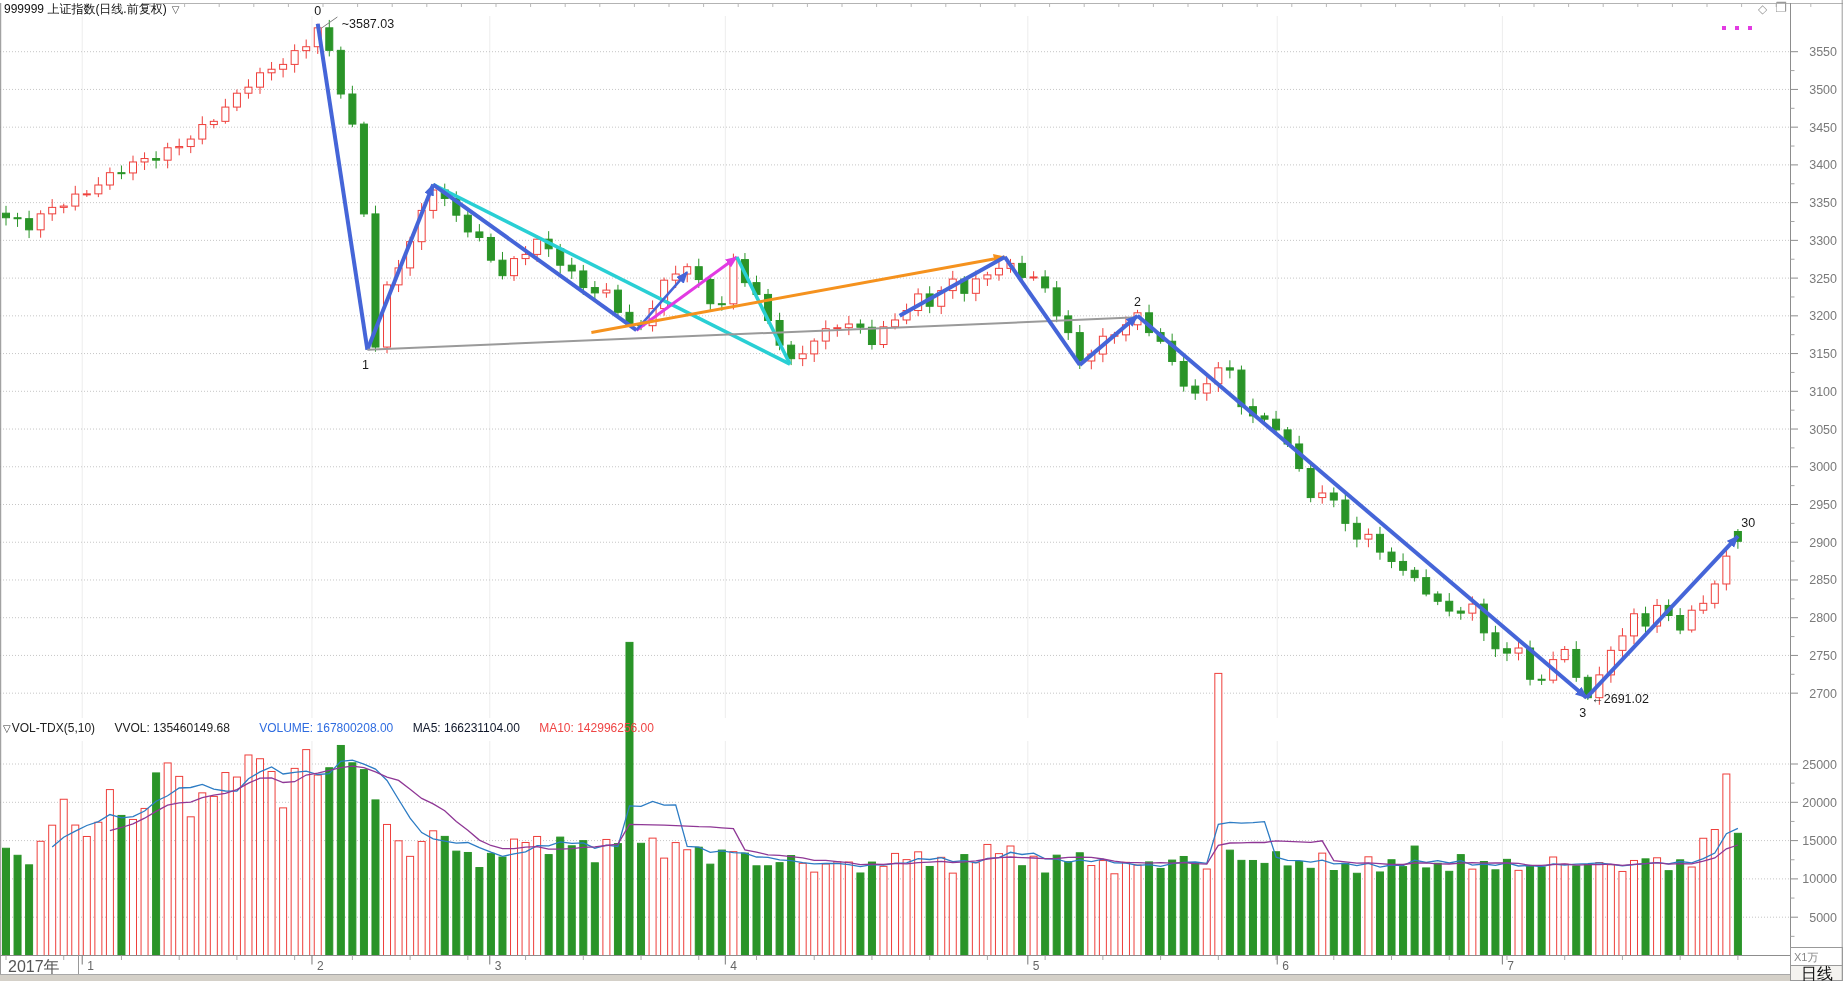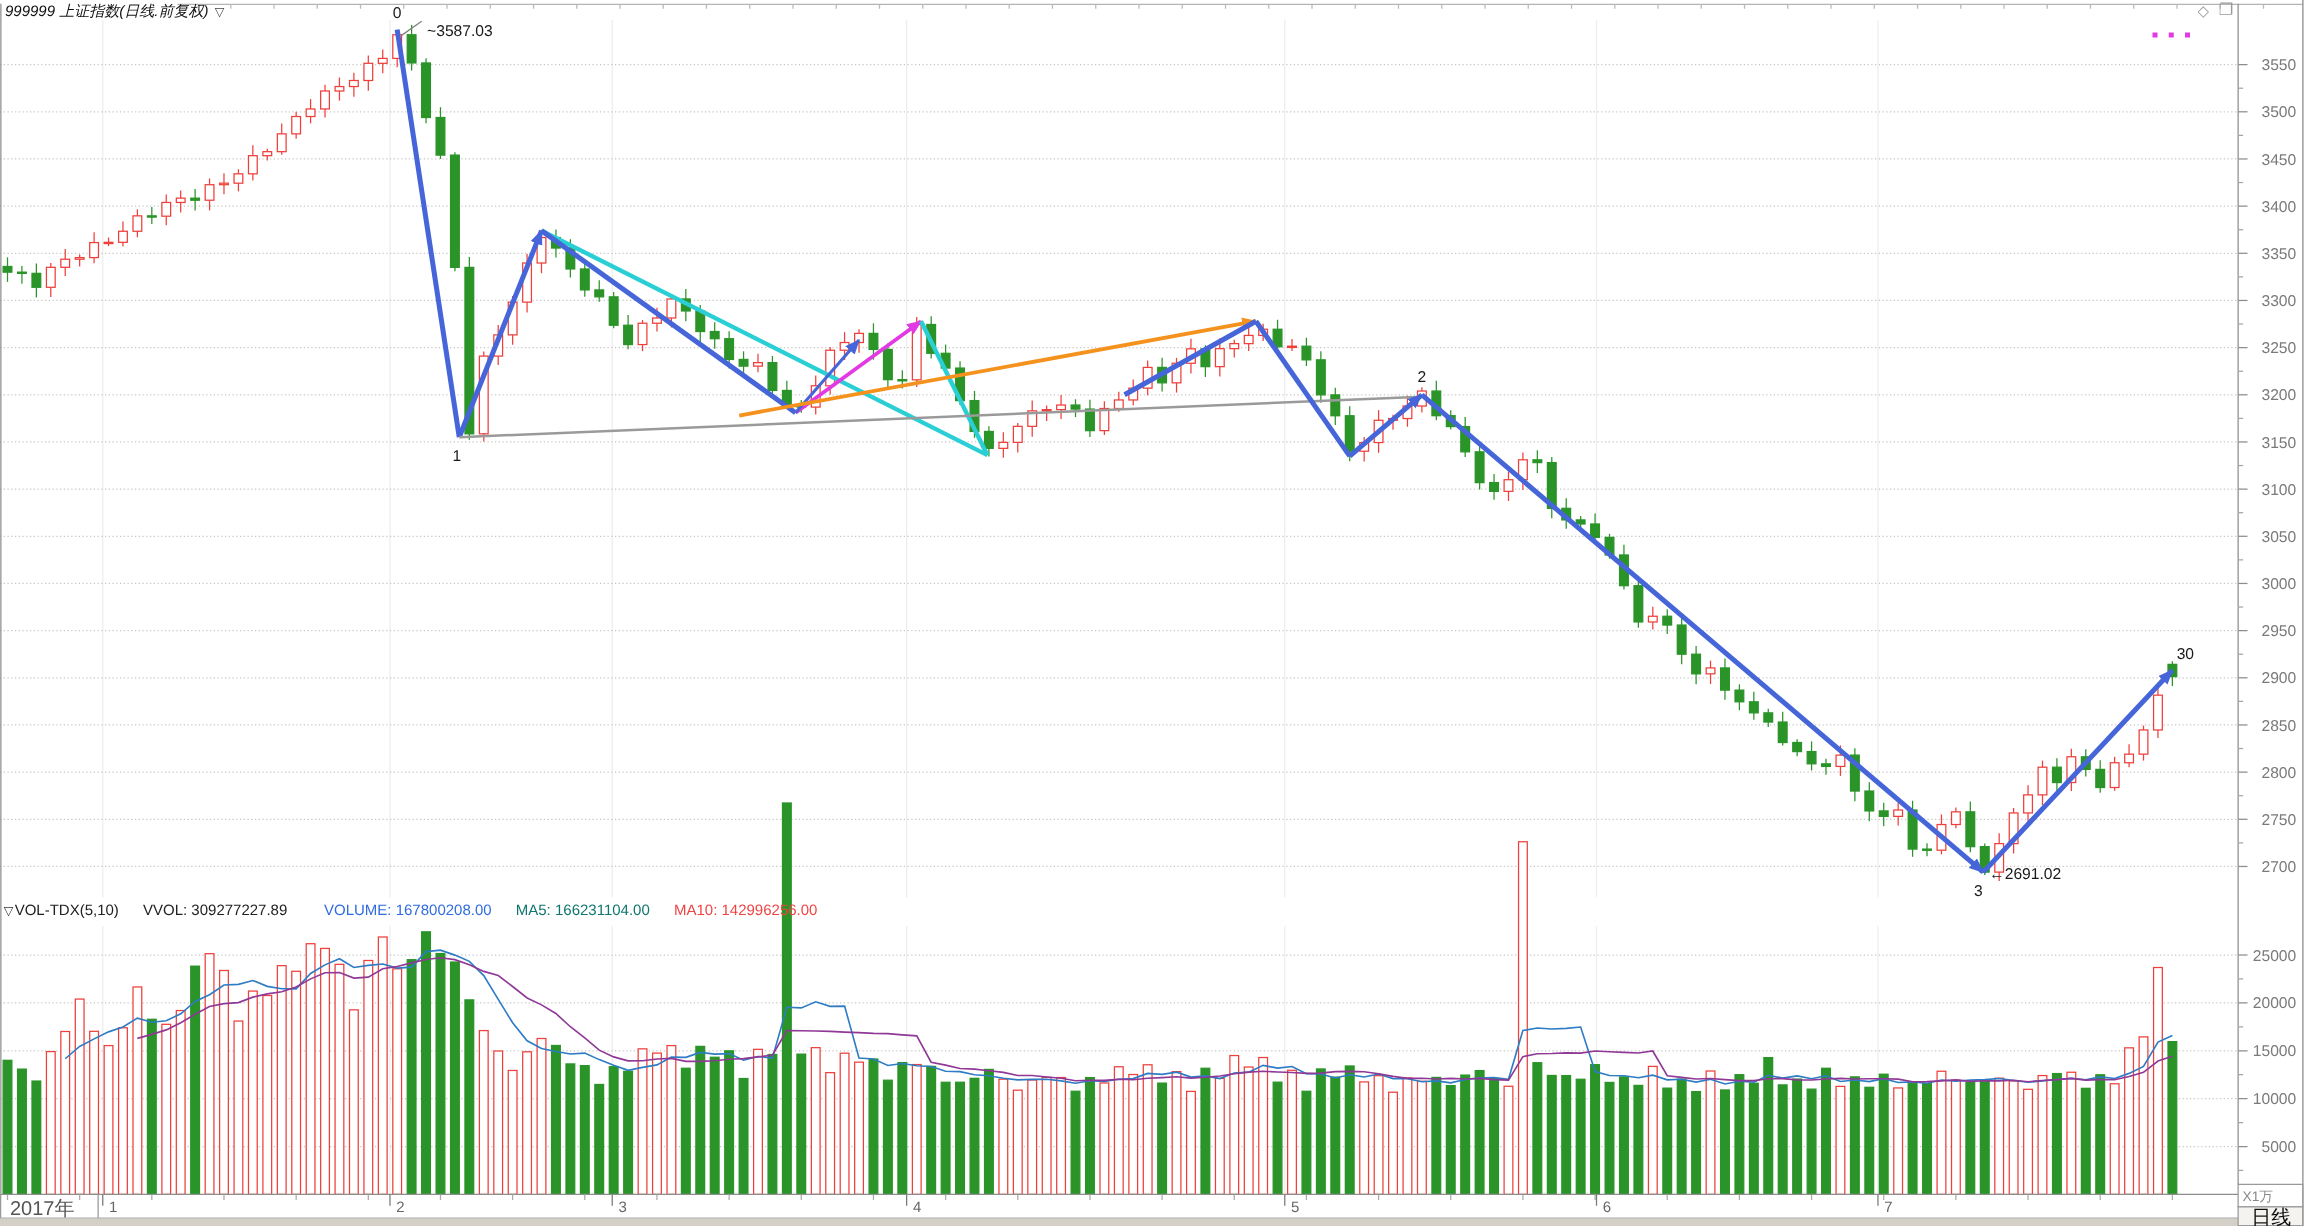--- a/index.html
+++ b/index.html
@@ -1,21 +1,21 @@
 <!DOCTYPE html>
 <html><head>
 <meta charset="utf-8">
 <style>
   html,body{margin:0;padding:0;background:#888;}
   .stage{position:relative;width:1843px;height:981px;background:#ffffff;overflow:hidden;
          font-family:"Liberation Sans","DejaVu Sans",sans-serif;}
   svg{position:absolute;left:0;top:0;}
   svg text{font-family:"Liberation Sans","DejaVu Sans",sans-serif;}
   .abs{position:absolute;white-space:nowrap;}
-  .title{left:4px;top:1px;font-size:12px;color:#111;font-style:italic;}
+  .title{left:4px;top:1px;font-size:12px;color:#111;}
   .title .ddicon{margin-left:5px;font-size:10px;color:#444;cursor:pointer;}
   .ticon{color:#9a9a9a;font-size:12px;line-height:12px;cursor:pointer;}
   .diamond{left:1758px;top:3px;}
   .copyic{left:1775px;top:2px;font-size:13px;}
   .dot{width:4px;height:4px;background:#e23ae2;position:absolute;top:26px;}
   .volhdr{left:3px;top:721px;font-size:12px;color:#222;}
   .volhdr span{margin-right:16px;}
   .volhdr .collapse{margin-right:1px;font-size:10px;color:#333;cursor:pointer;}
   .volhdr .ind{}
   .volhdr .vvol{margin-right:26px;}
@@ -727,22 +727,22 @@
   </div>
 
   <span class="abs ticon diamond">◇</span>
   <span class="abs ticon copyic">❐</span>
   <span class="dot" style="left:1722px"></span>
   <span class="dot" style="left:1735px"></span>
   <span class="dot" style="left:1748px"></span>
 
   <div class="abs volhdr">
     <span class="collapse">▽</span><span class="ind">VOL-TDX(5,10)</span>
-    <span class="vvol">VVOL: 309277227.89</span>
+    <span class="vvol">VVOL: 135460149.68</span>
     <span style="color: rgb(47, 108, 224);">VOLUME: 167800208.00</span>
-    <span style="color: #0f766e;">MA5: 166231104.00</span>
+    <span style="color: #0f172a;">MA5: 166231104.00</span>
     <span style="color: #ef4444;">MA10: 142996256.00</span>
   </div>
 
   <div class="abs yearlbl">2017年</div>
   <div class="abs unitlbl">X1万</div>
   <div class="abs periodlbl">日线</div>
 </div>
 
 </body></html>

